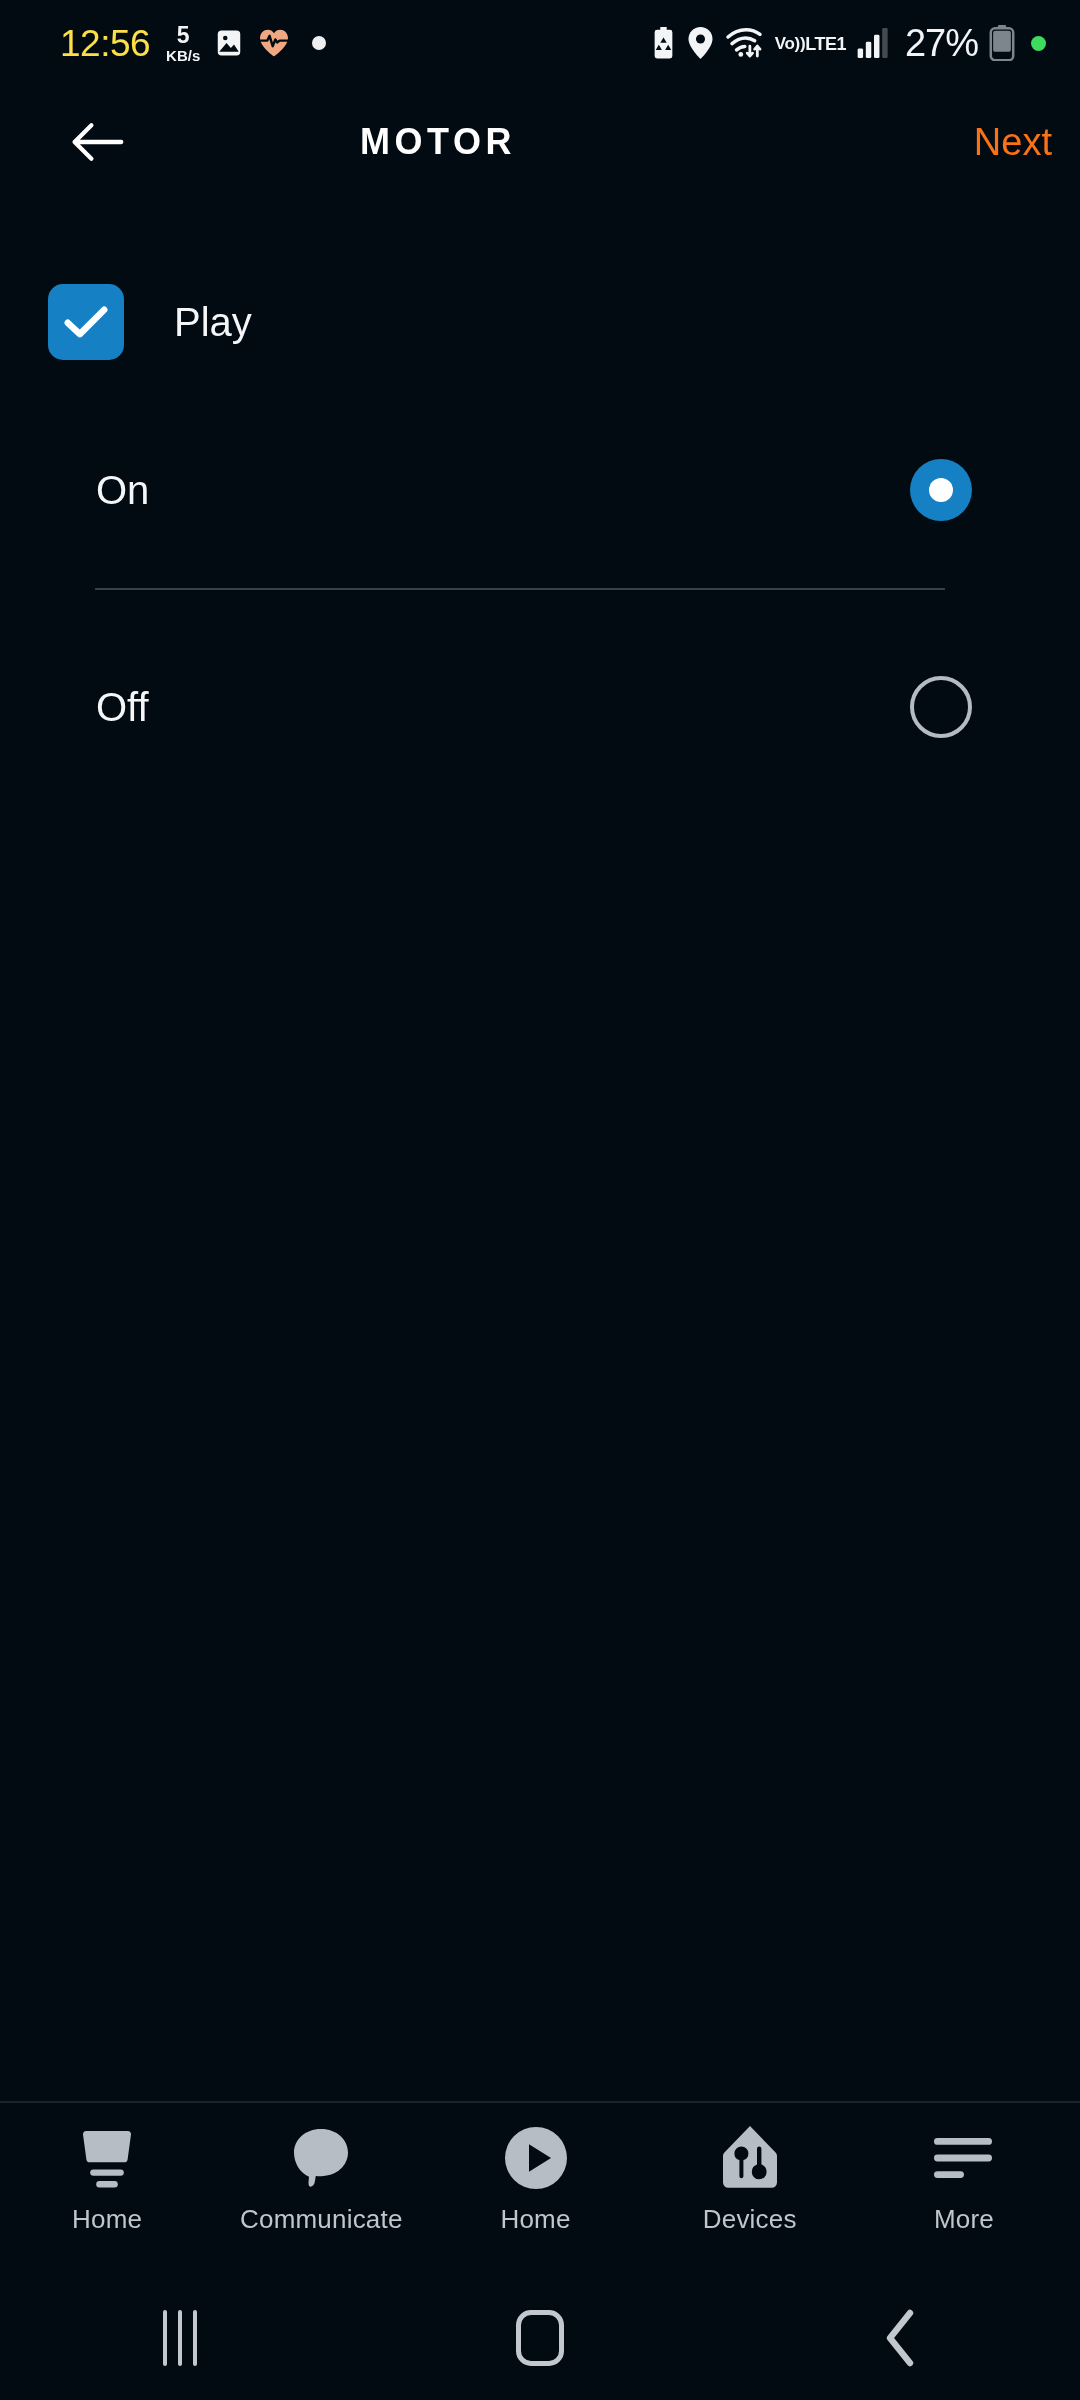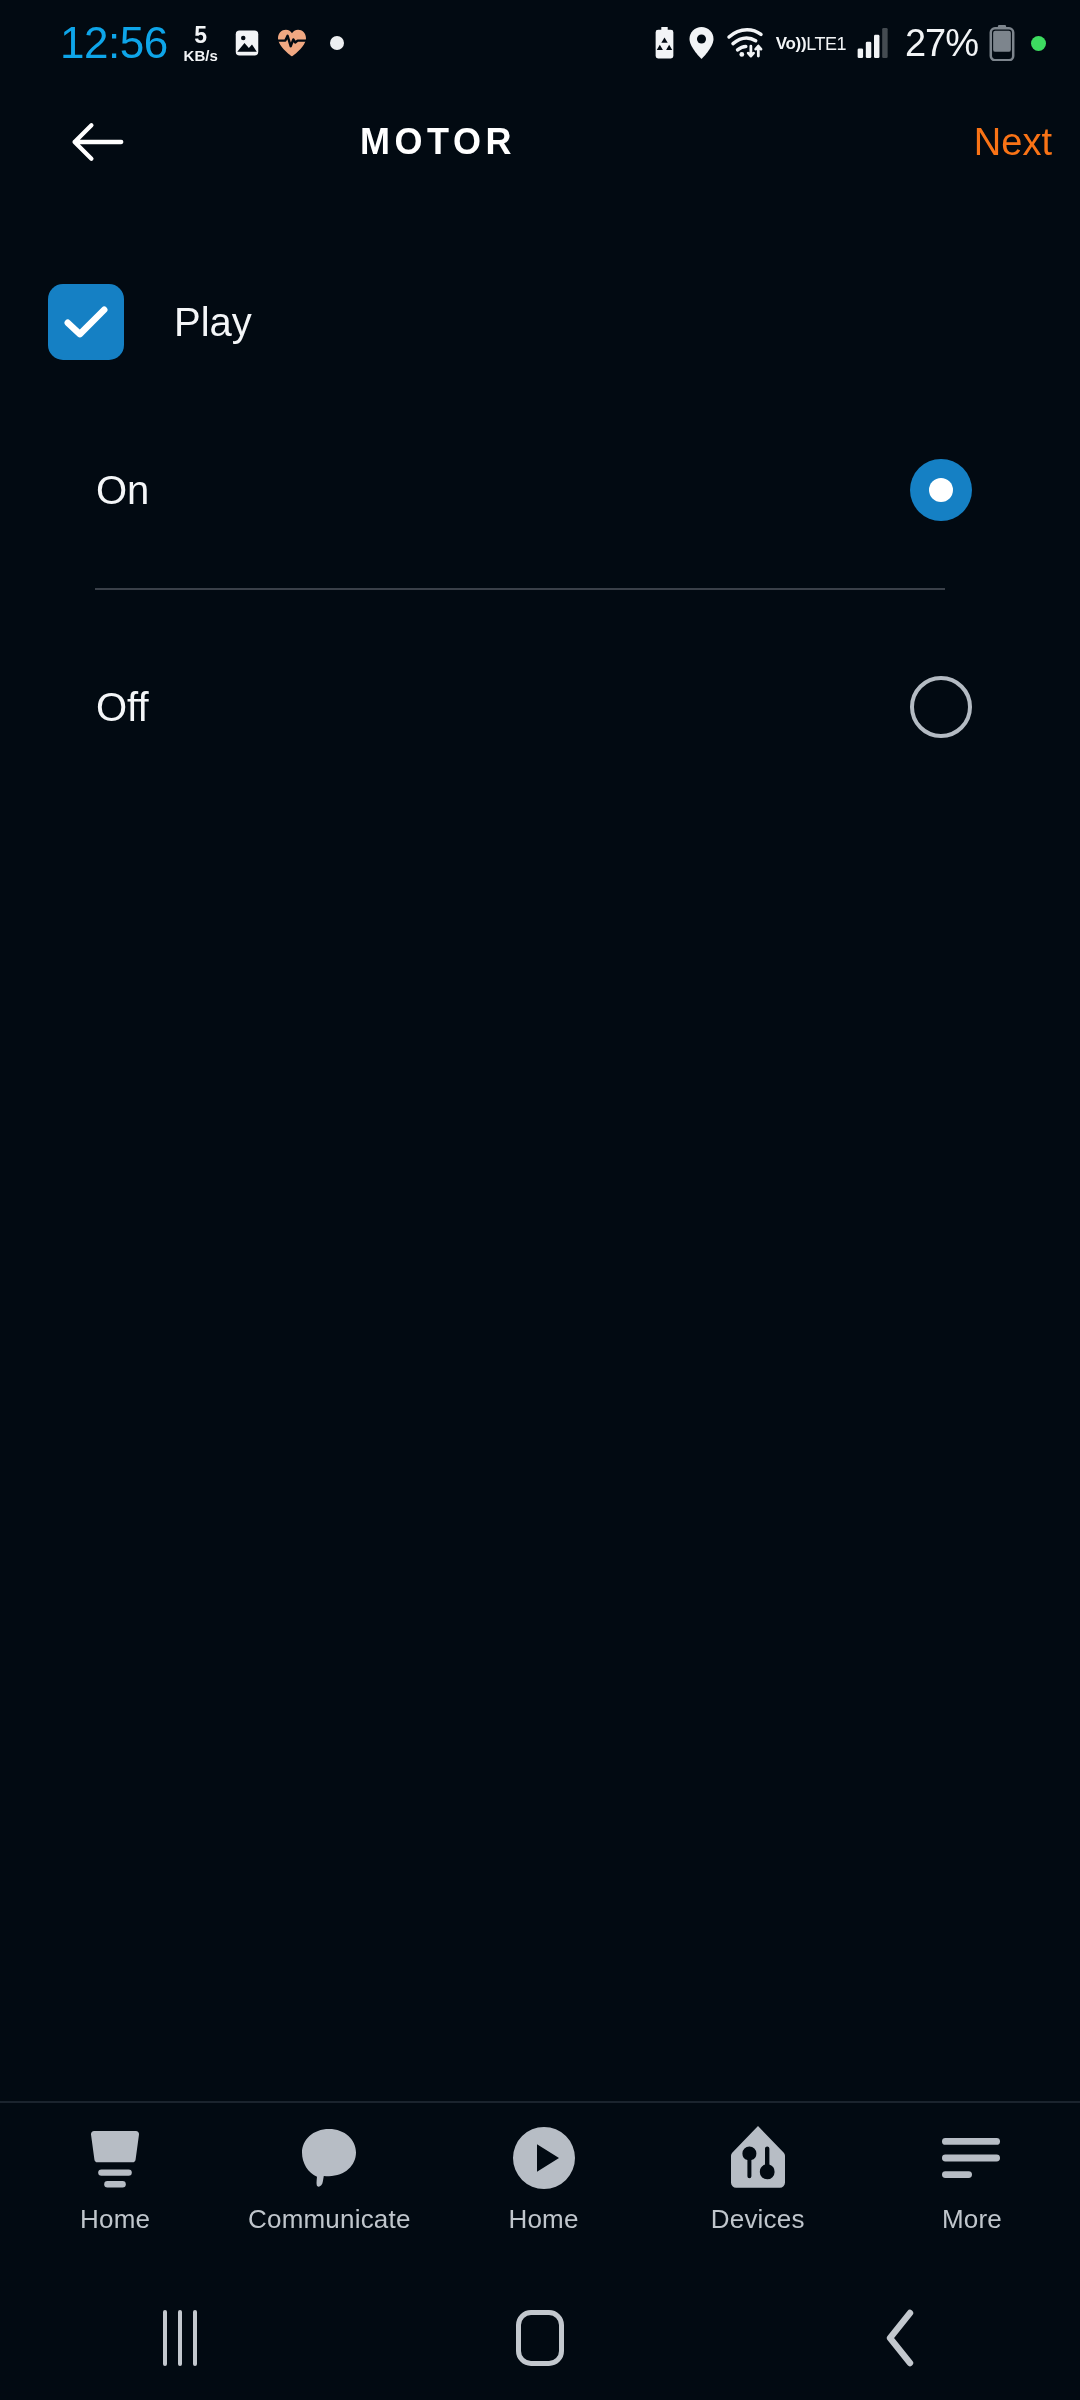--- a/index.html
+++ b/index.html
@@ -30,24 +30,24 @@
     justify-content: space-between;
     padding: 0 34px 0 60px;
     box-sizing: border-box;
   }
   .sb-left {
     display: flex;
     align-items: center;
     gap: 14px;
   }
   .sb-clock {
-    font-size: 44px;
+    font-size: 37px;
     font-weight: 400;
     letter-spacing: -0.5px;
-    color: #0ea5e9;
+    color: #fde047;
     line-height: 1;
   }
   .sb-netspeed {
     display: flex;
     flex-direction: column;
     align-items: center;
     justify-content: center;
     line-height: 1;
     margin-left: 2px;
   }
@@ -61,21 +61,21 @@
     align-items: center;
     gap: 11px;
   }
   .sb-volte {
     display: flex;
     flex-direction: row;
     align-items: center;
     line-height: 1;
   }
   .sb-volte .v1 { font-size: 17px; font-weight: 700; color: #F2F4F6; letter-spacing: -0.3px;}
-  .sb-volte .v2 { font-size: 18px; font-weight: 400; color: #F2F4F6; margin-top: 1px; letter-spacing: -0.5px;}
+  .sb-volte .v2 { font-size: 18px; font-weight: 700; color: #F2F4F6; margin-top: 1px; letter-spacing: -0.5px;}
   .sb-batt-pct {
     font-size: 38px;
     font-weight: 400;
     color: #F2F4F6;
     letter-spacing: -1px;
     margin-left: 3px;
   }
   .greendot {
     width: 15px; height: 15px;
     border-radius: 50%;
@@ -209,21 +209,21 @@
 
   
   .tabbar-sep {
     position: absolute;
     left: 0; top: 2101px;
     width: 1080px; height: 2px;
     background: #1B242E;
   }
   .tabbar {
     position: absolute;
-    left: 8px; top: 2103px;
+    left: 0; top: 2103px;
     width: 1071px;
     height: 172px;
     display: flex;
     align-items: flex-start;
   }
   .tab {
     flex: 1 1 0;
     height: 172px;
     display: flex;
     flex-direction: column;

